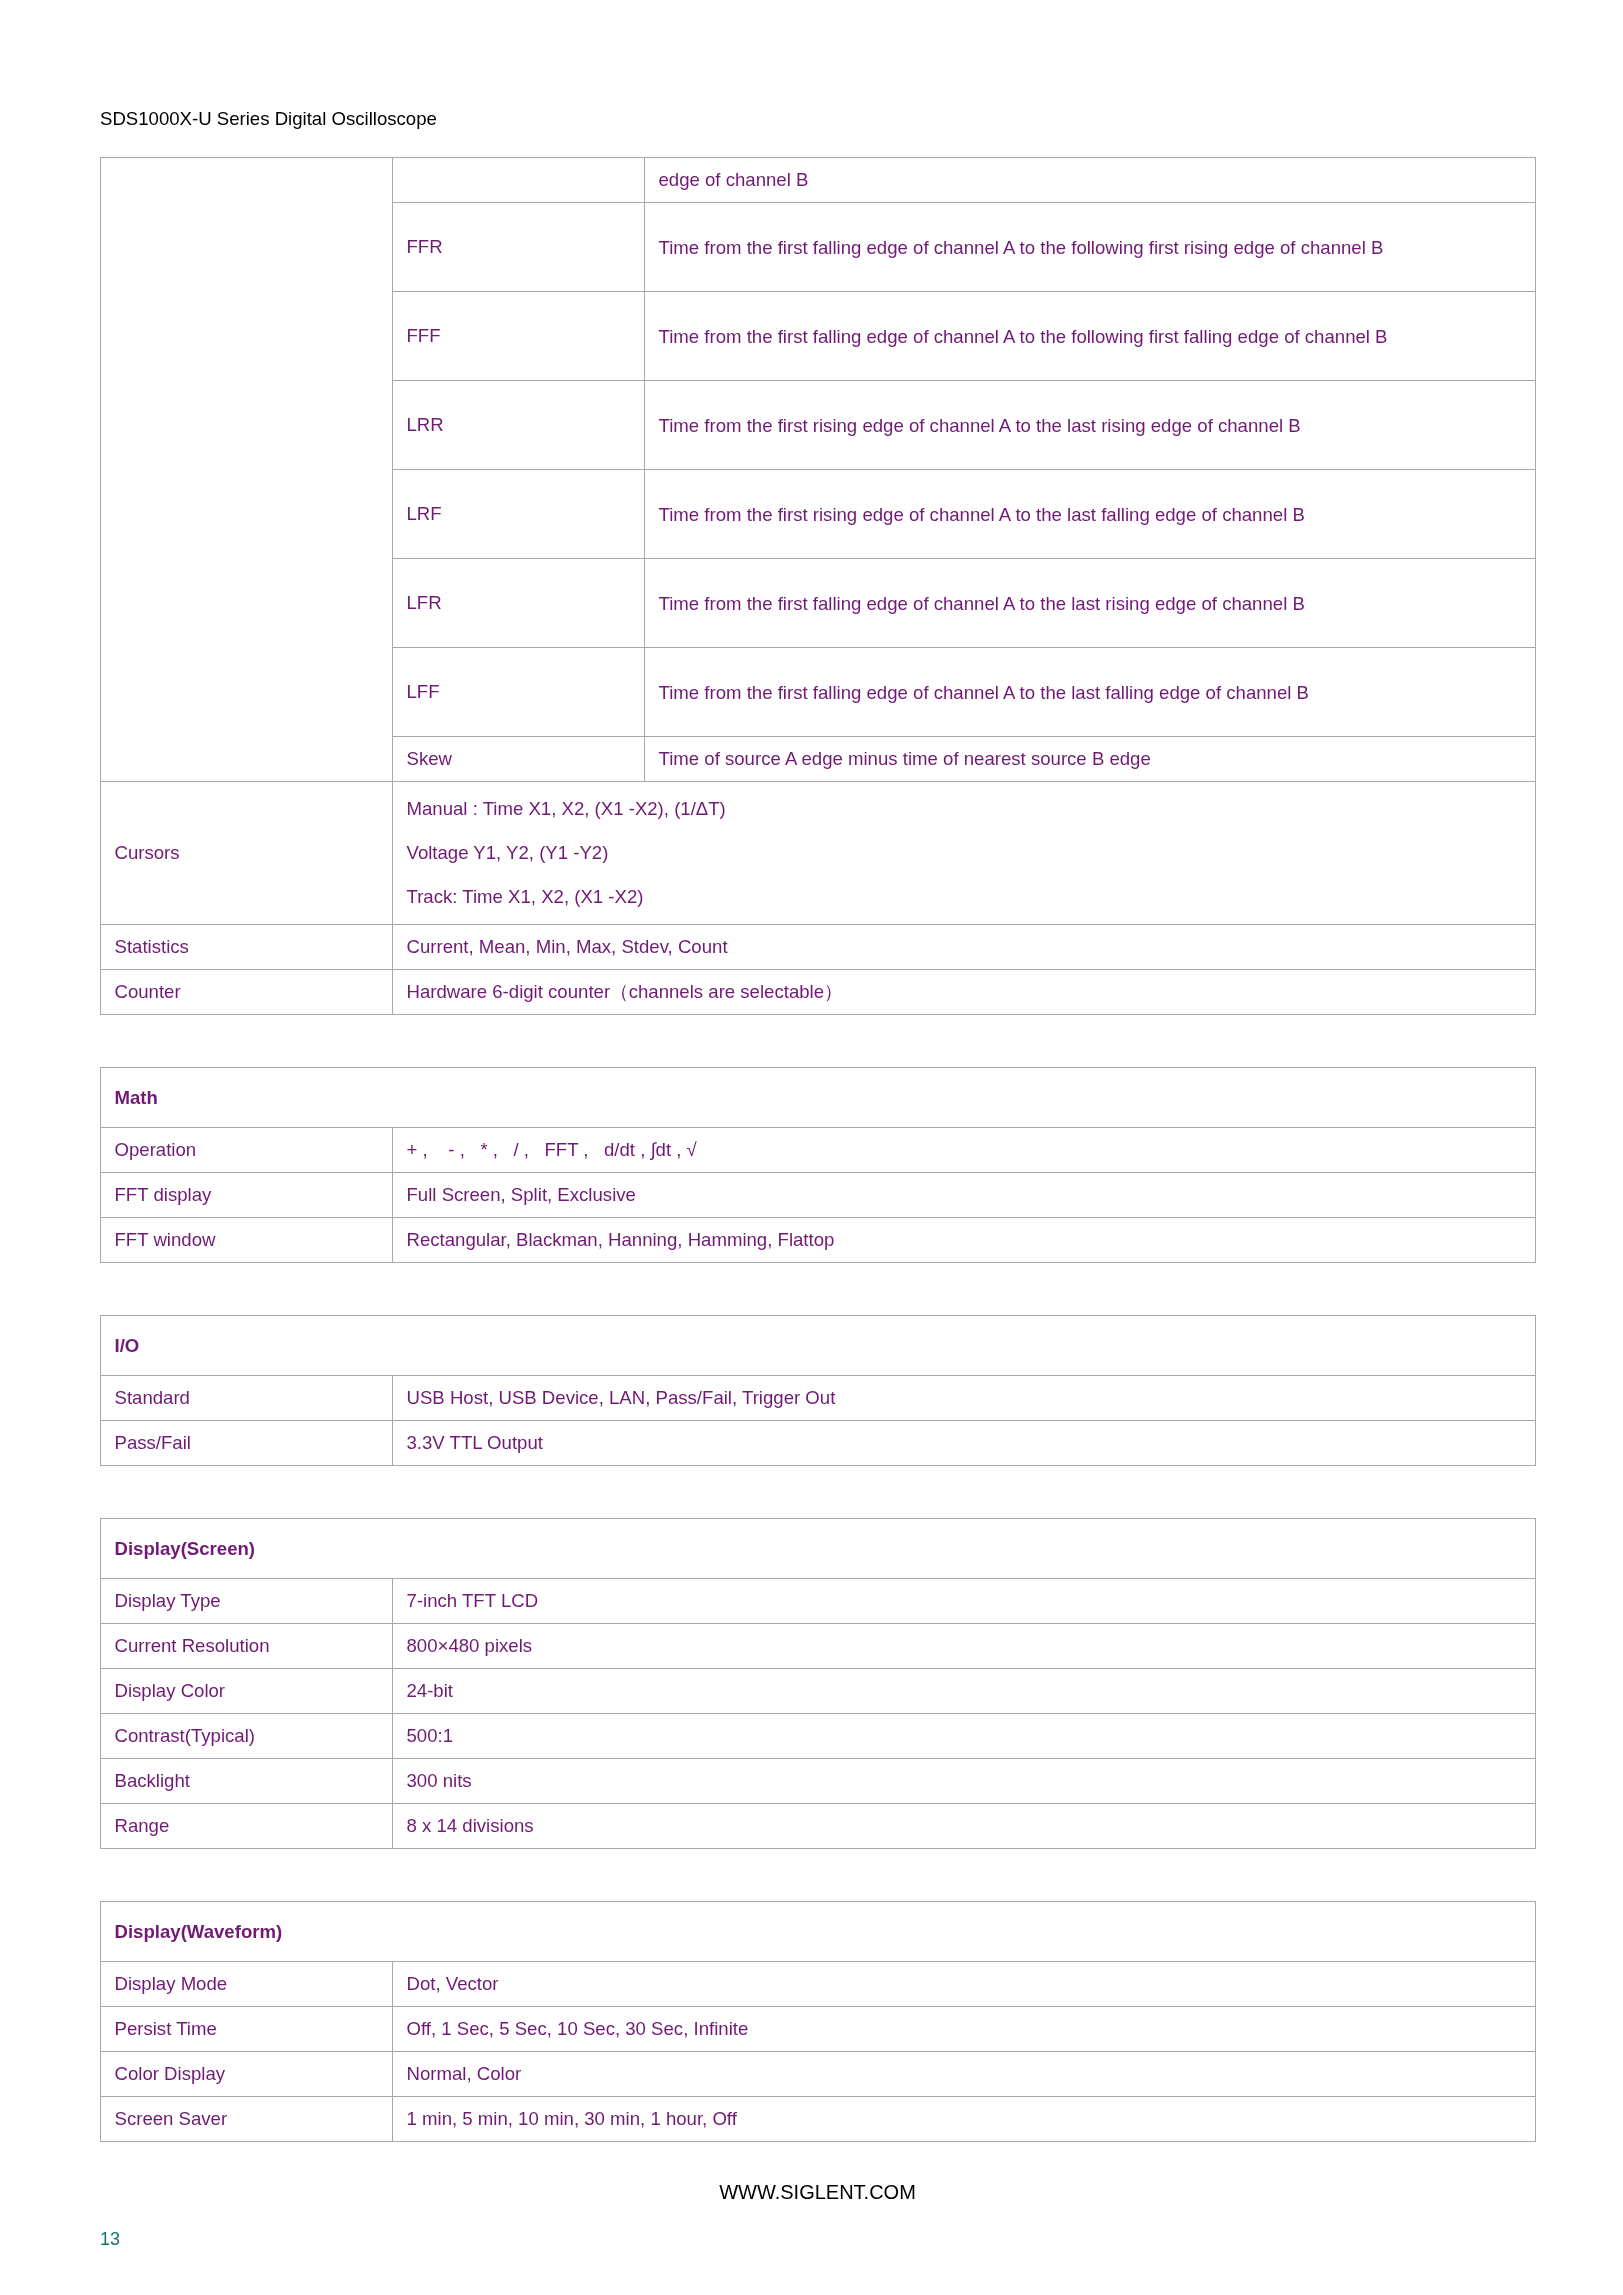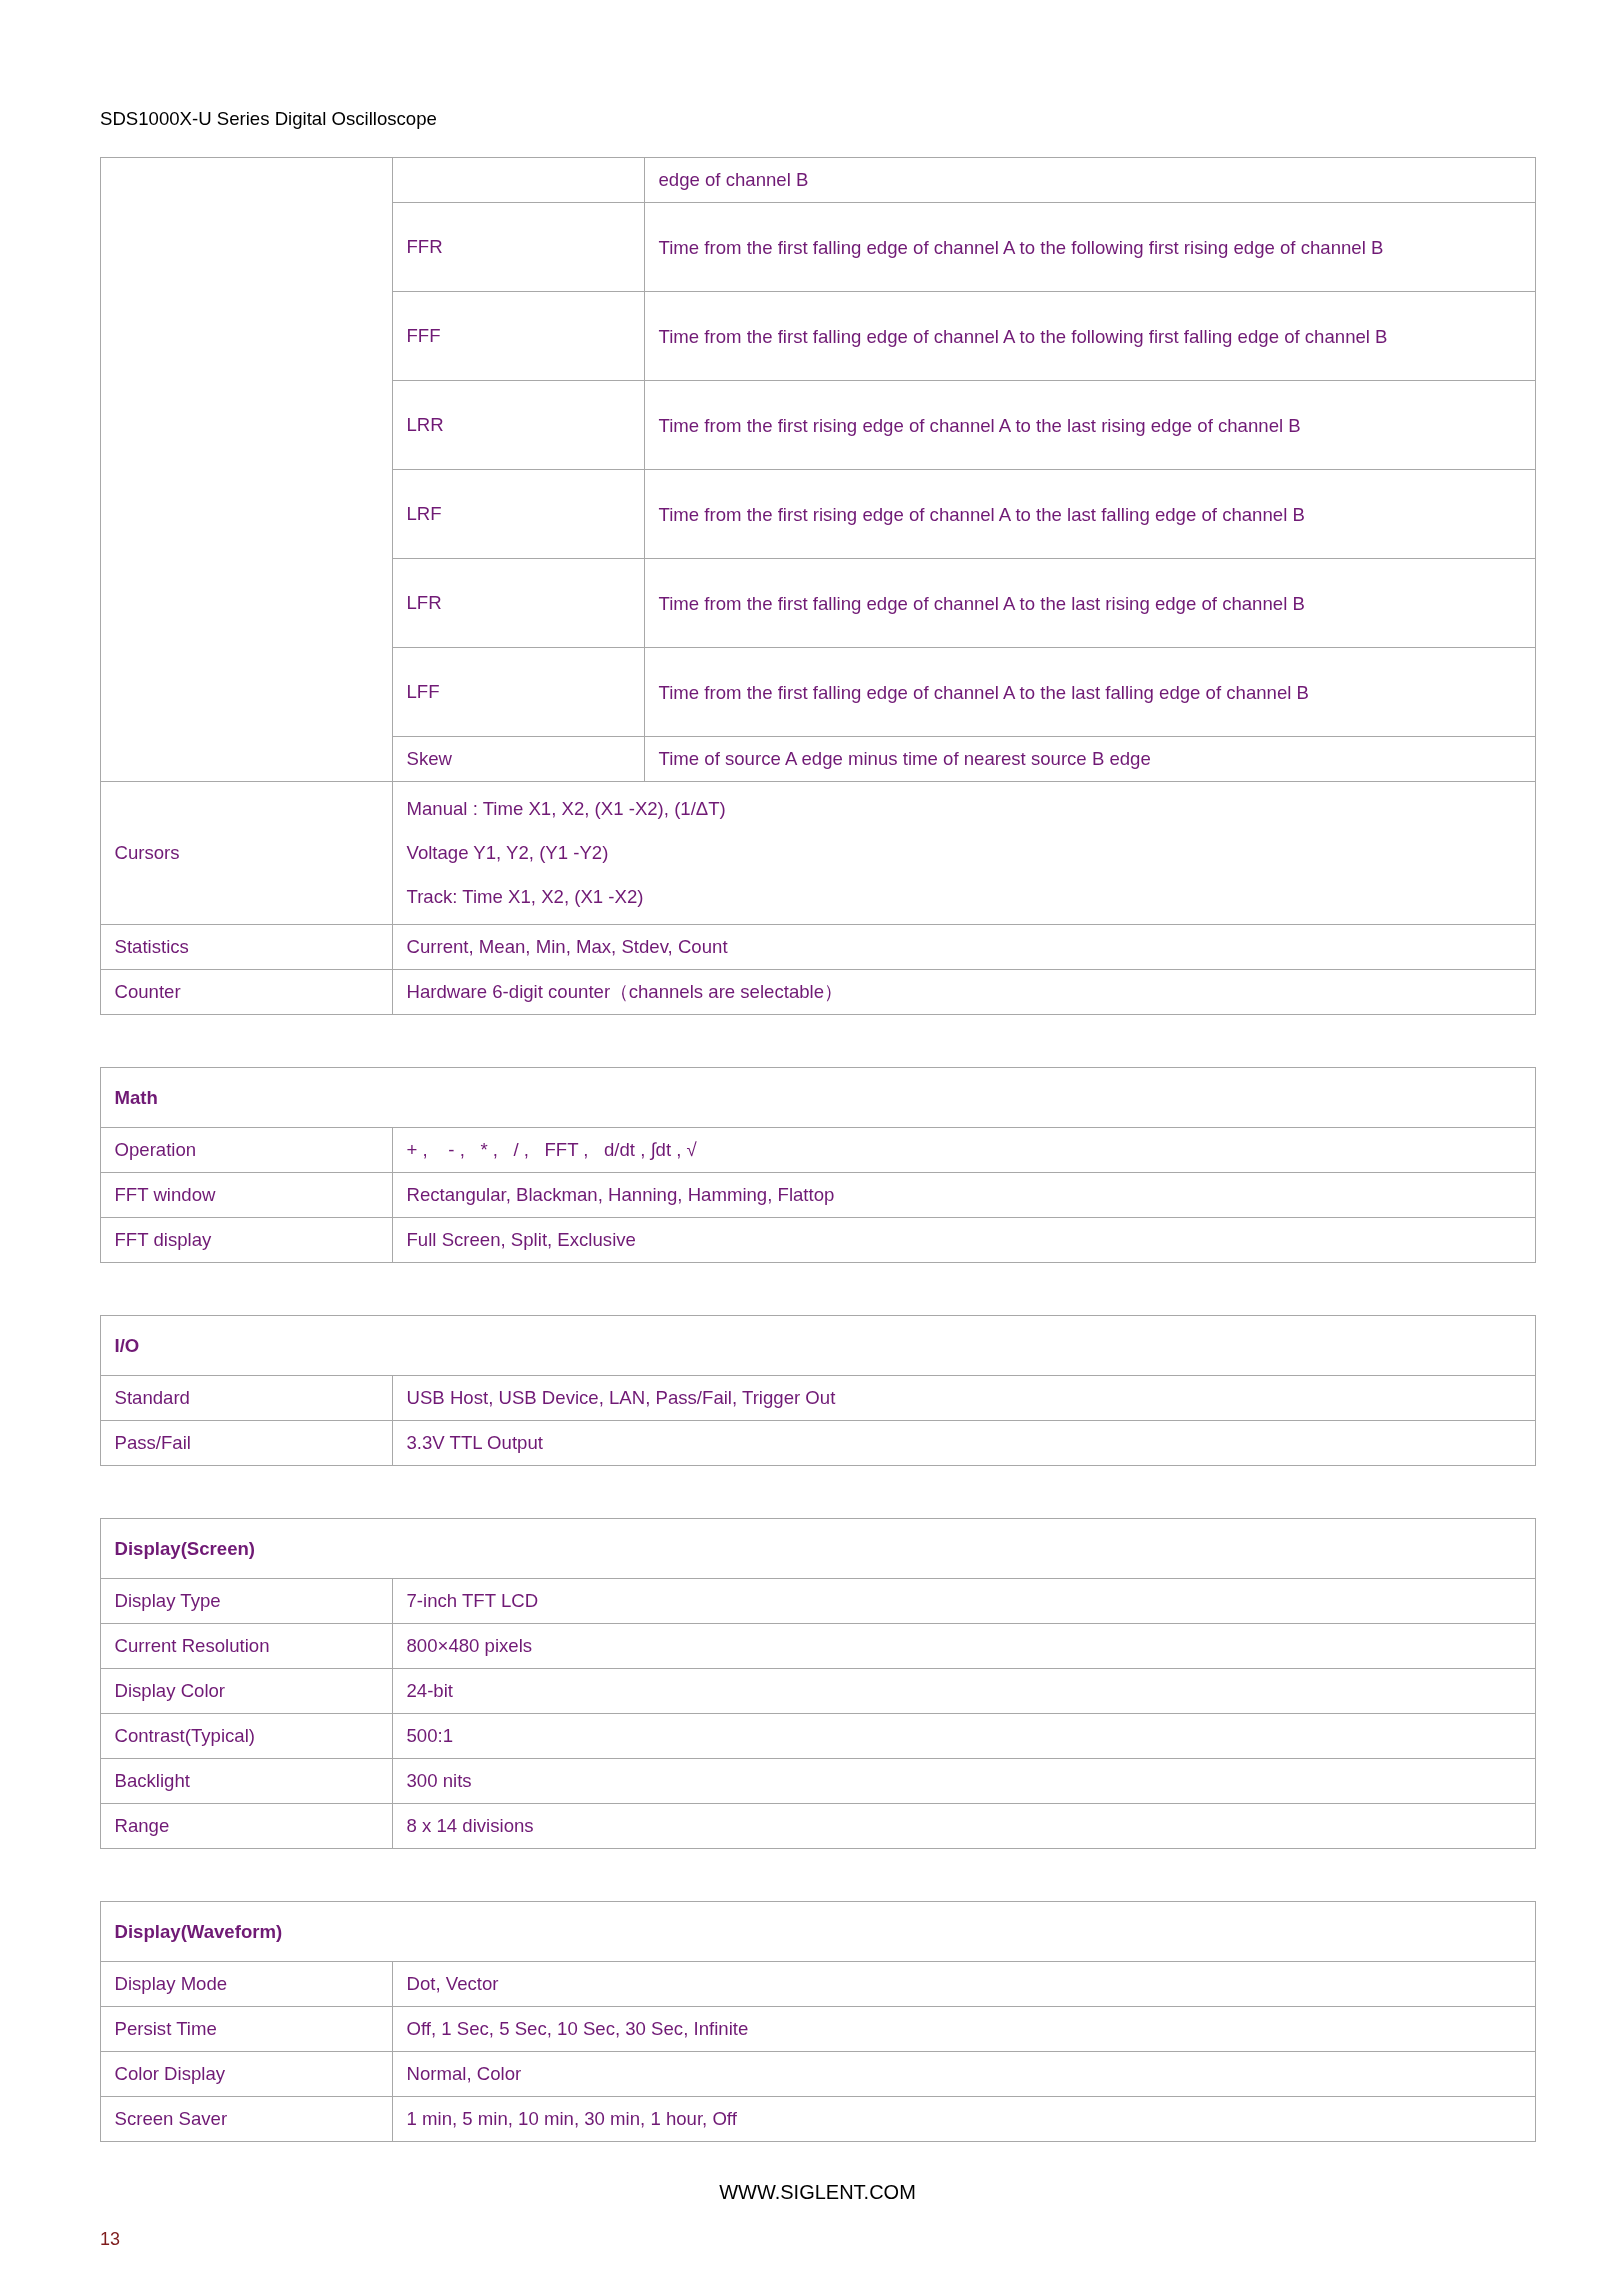--- a/index.html
+++ b/index.html
@@ -36,21 +36,21 @@
   tr.single { height: 45px; }
   tr.double { height: 89px; }
   tr.triple { height: 134px; }
   tr.header-row { height: 49px; }
   .desc { text-align: justify; }
   tr.double .desc { line-height: 41px; }
   .cursor-line { line-height: 44px; }
   .prewrap { white-space: pre-wrap; }
   .section { margin-top: 52px; }
   .footer-site { margin-top: 39px; font-size: 20px; color: #000; text-align: center; }
-  .footer-page { margin-top: 25px; font-size: 18px; color: #7f1d1d; }
+  .footer-page { margin-top: 25px; font-size: 18px; color: #0f766e; }
 </style>
 </head>
 <body>
 
 <div class="page">
 
   <div class="doc-header">SDS1000X-U Series Digital Oscilloscope</div>
 
   <table class="spec">
     <colgroup>
@@ -118,27 +118,27 @@
       </colgroup>
     <tbody>
       <tr class="header-row">
         <td class="title" colspan="2">Math</td>
       </tr>
       <tr class="single">
         <td class="label">Operation</td>
         <td class="prewrap">+ ,    - ,   * ,   / ,   FFT ,   d/dt , ∫dt , √</td>
       </tr>
       <tr class="single">
+        <td class="label">FFT display</td>
+        <td>Full Screen, Split, Exclusive</td>
+      </tr>
+      <tr class="single">
         <td class="label">FFT window</td>
         <td>Rectangular, Blackman, Hanning, Hamming, Flattop</td>
       </tr>
-      <tr class="single">
-        <td class="label">FFT display</td>
-        <td>Full Screen, Split, Exclusive</td>
-      </tr>
     </tbody>
   </table>
 
   <table class="spec section">
     <colgroup>
         <col style="width:292px">
         <col>
       </colgroup>
     <tbody>
       <tr class="header-row">

